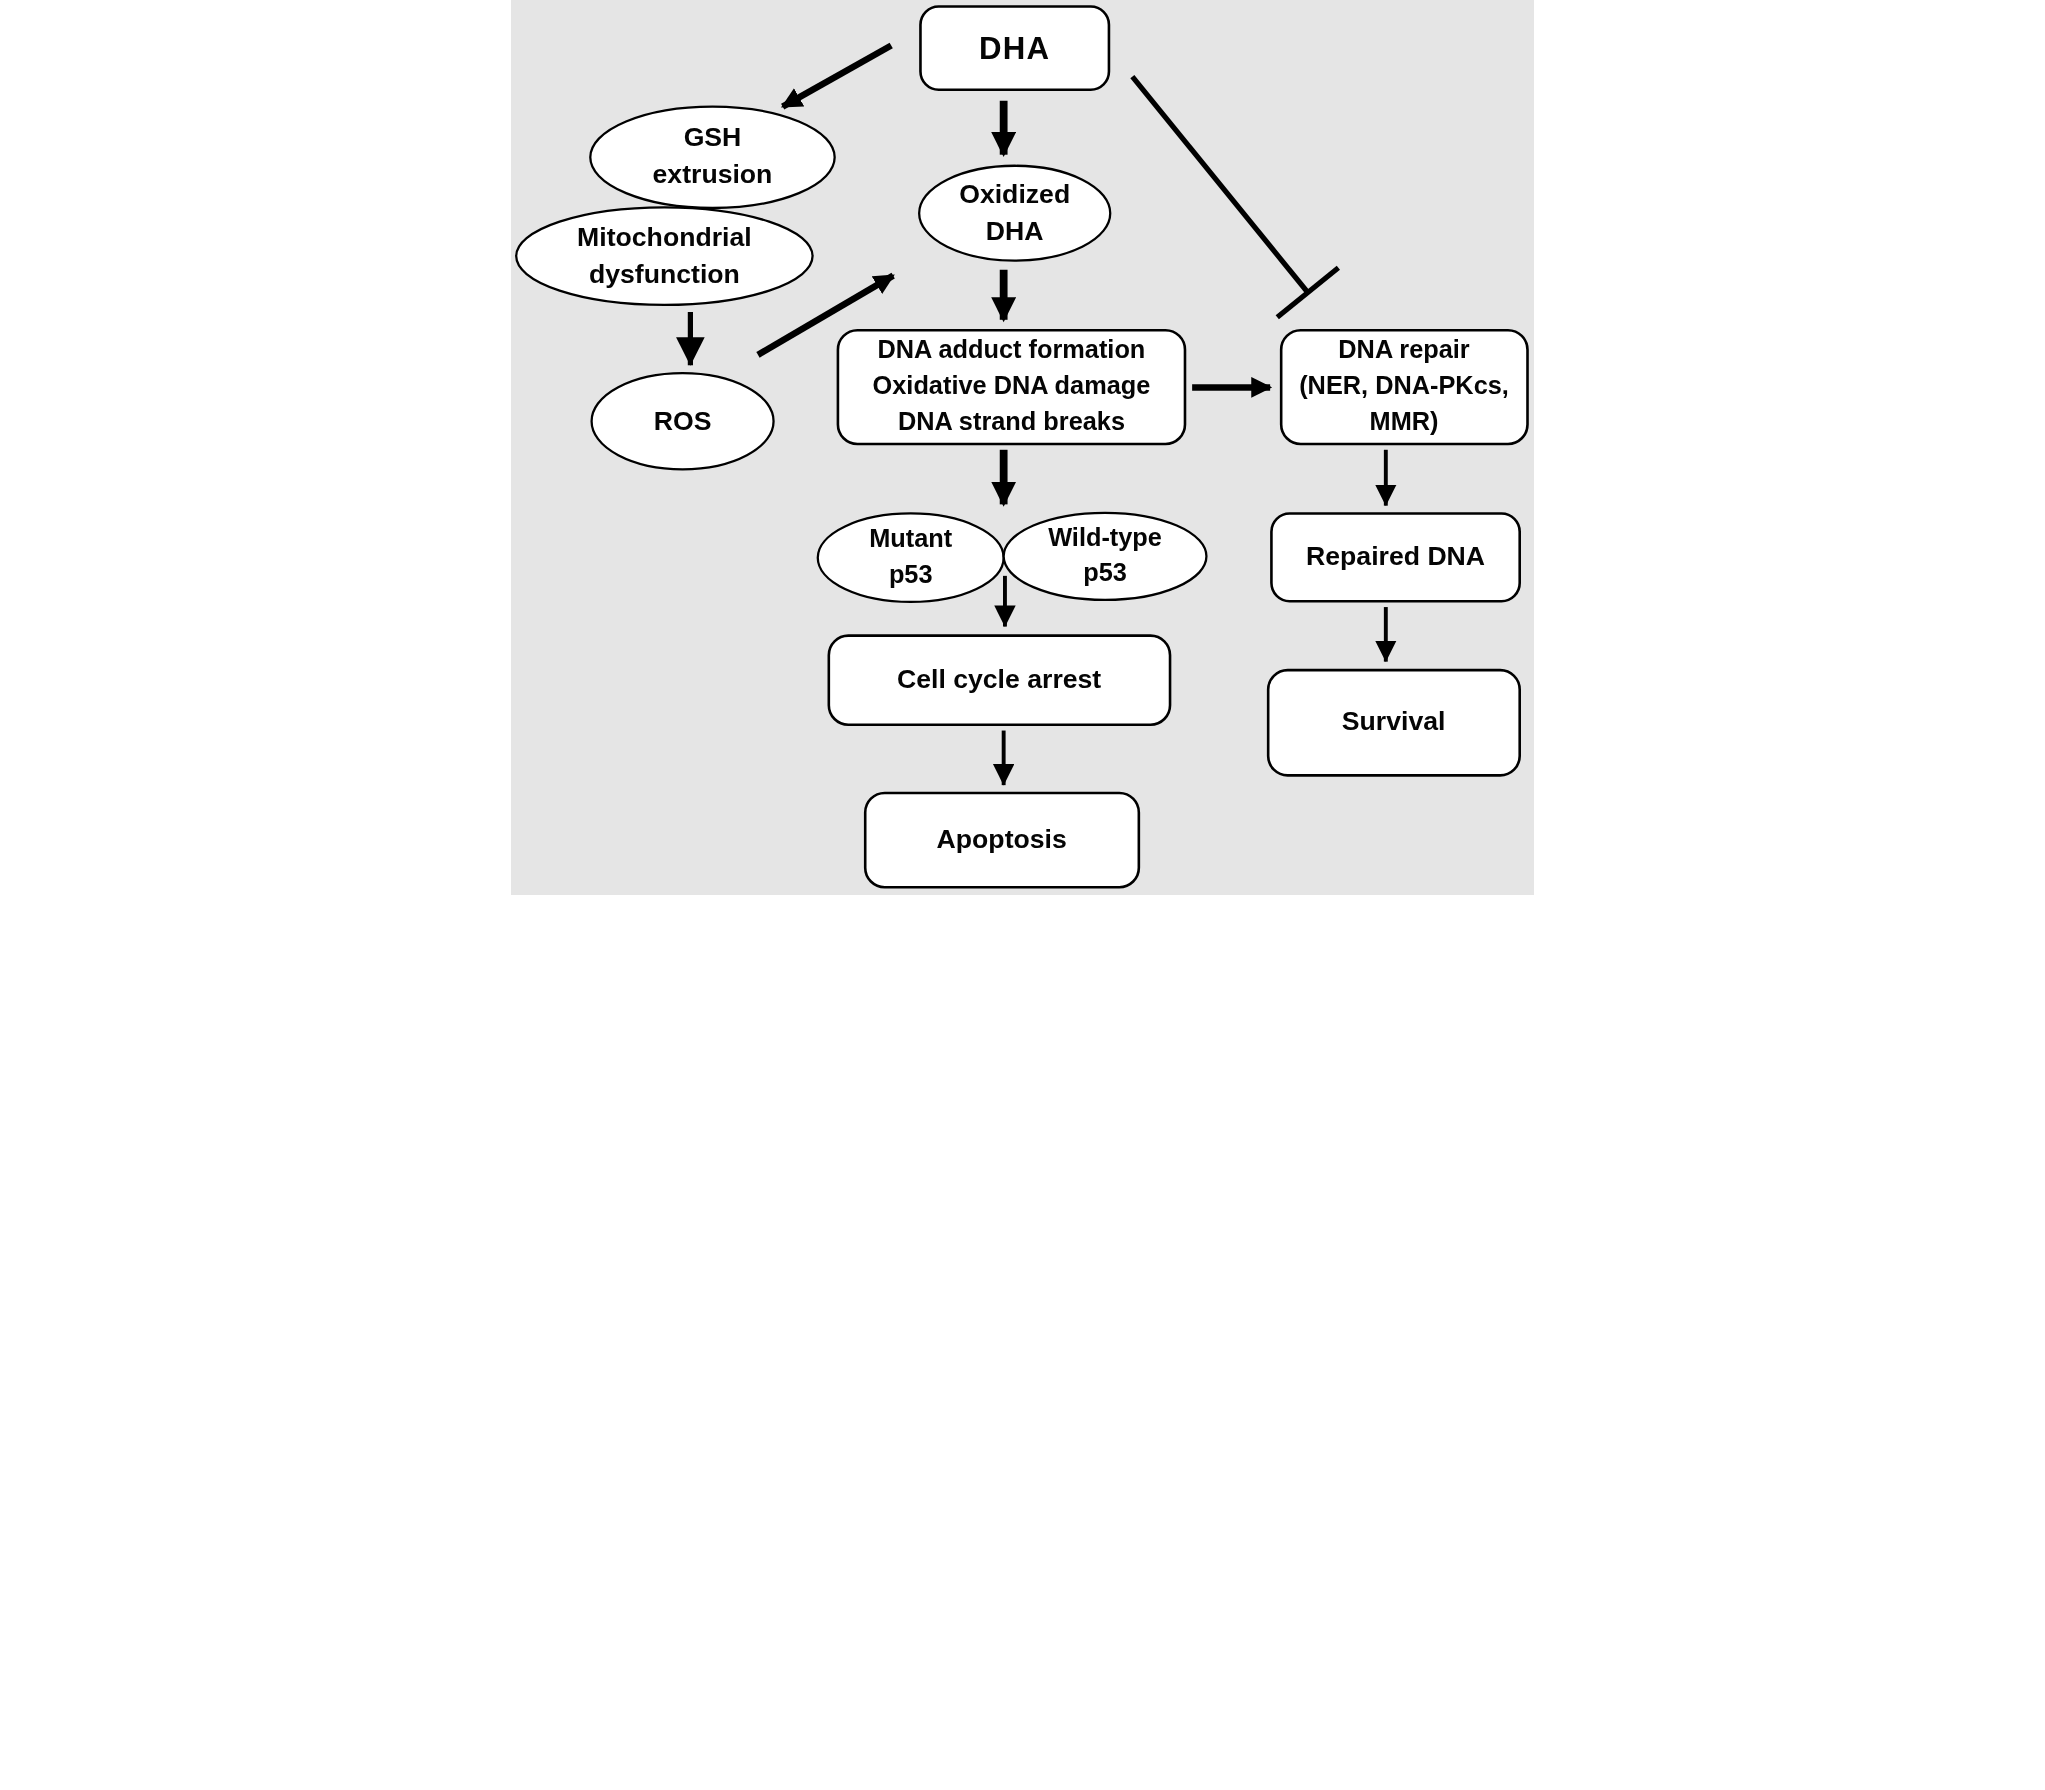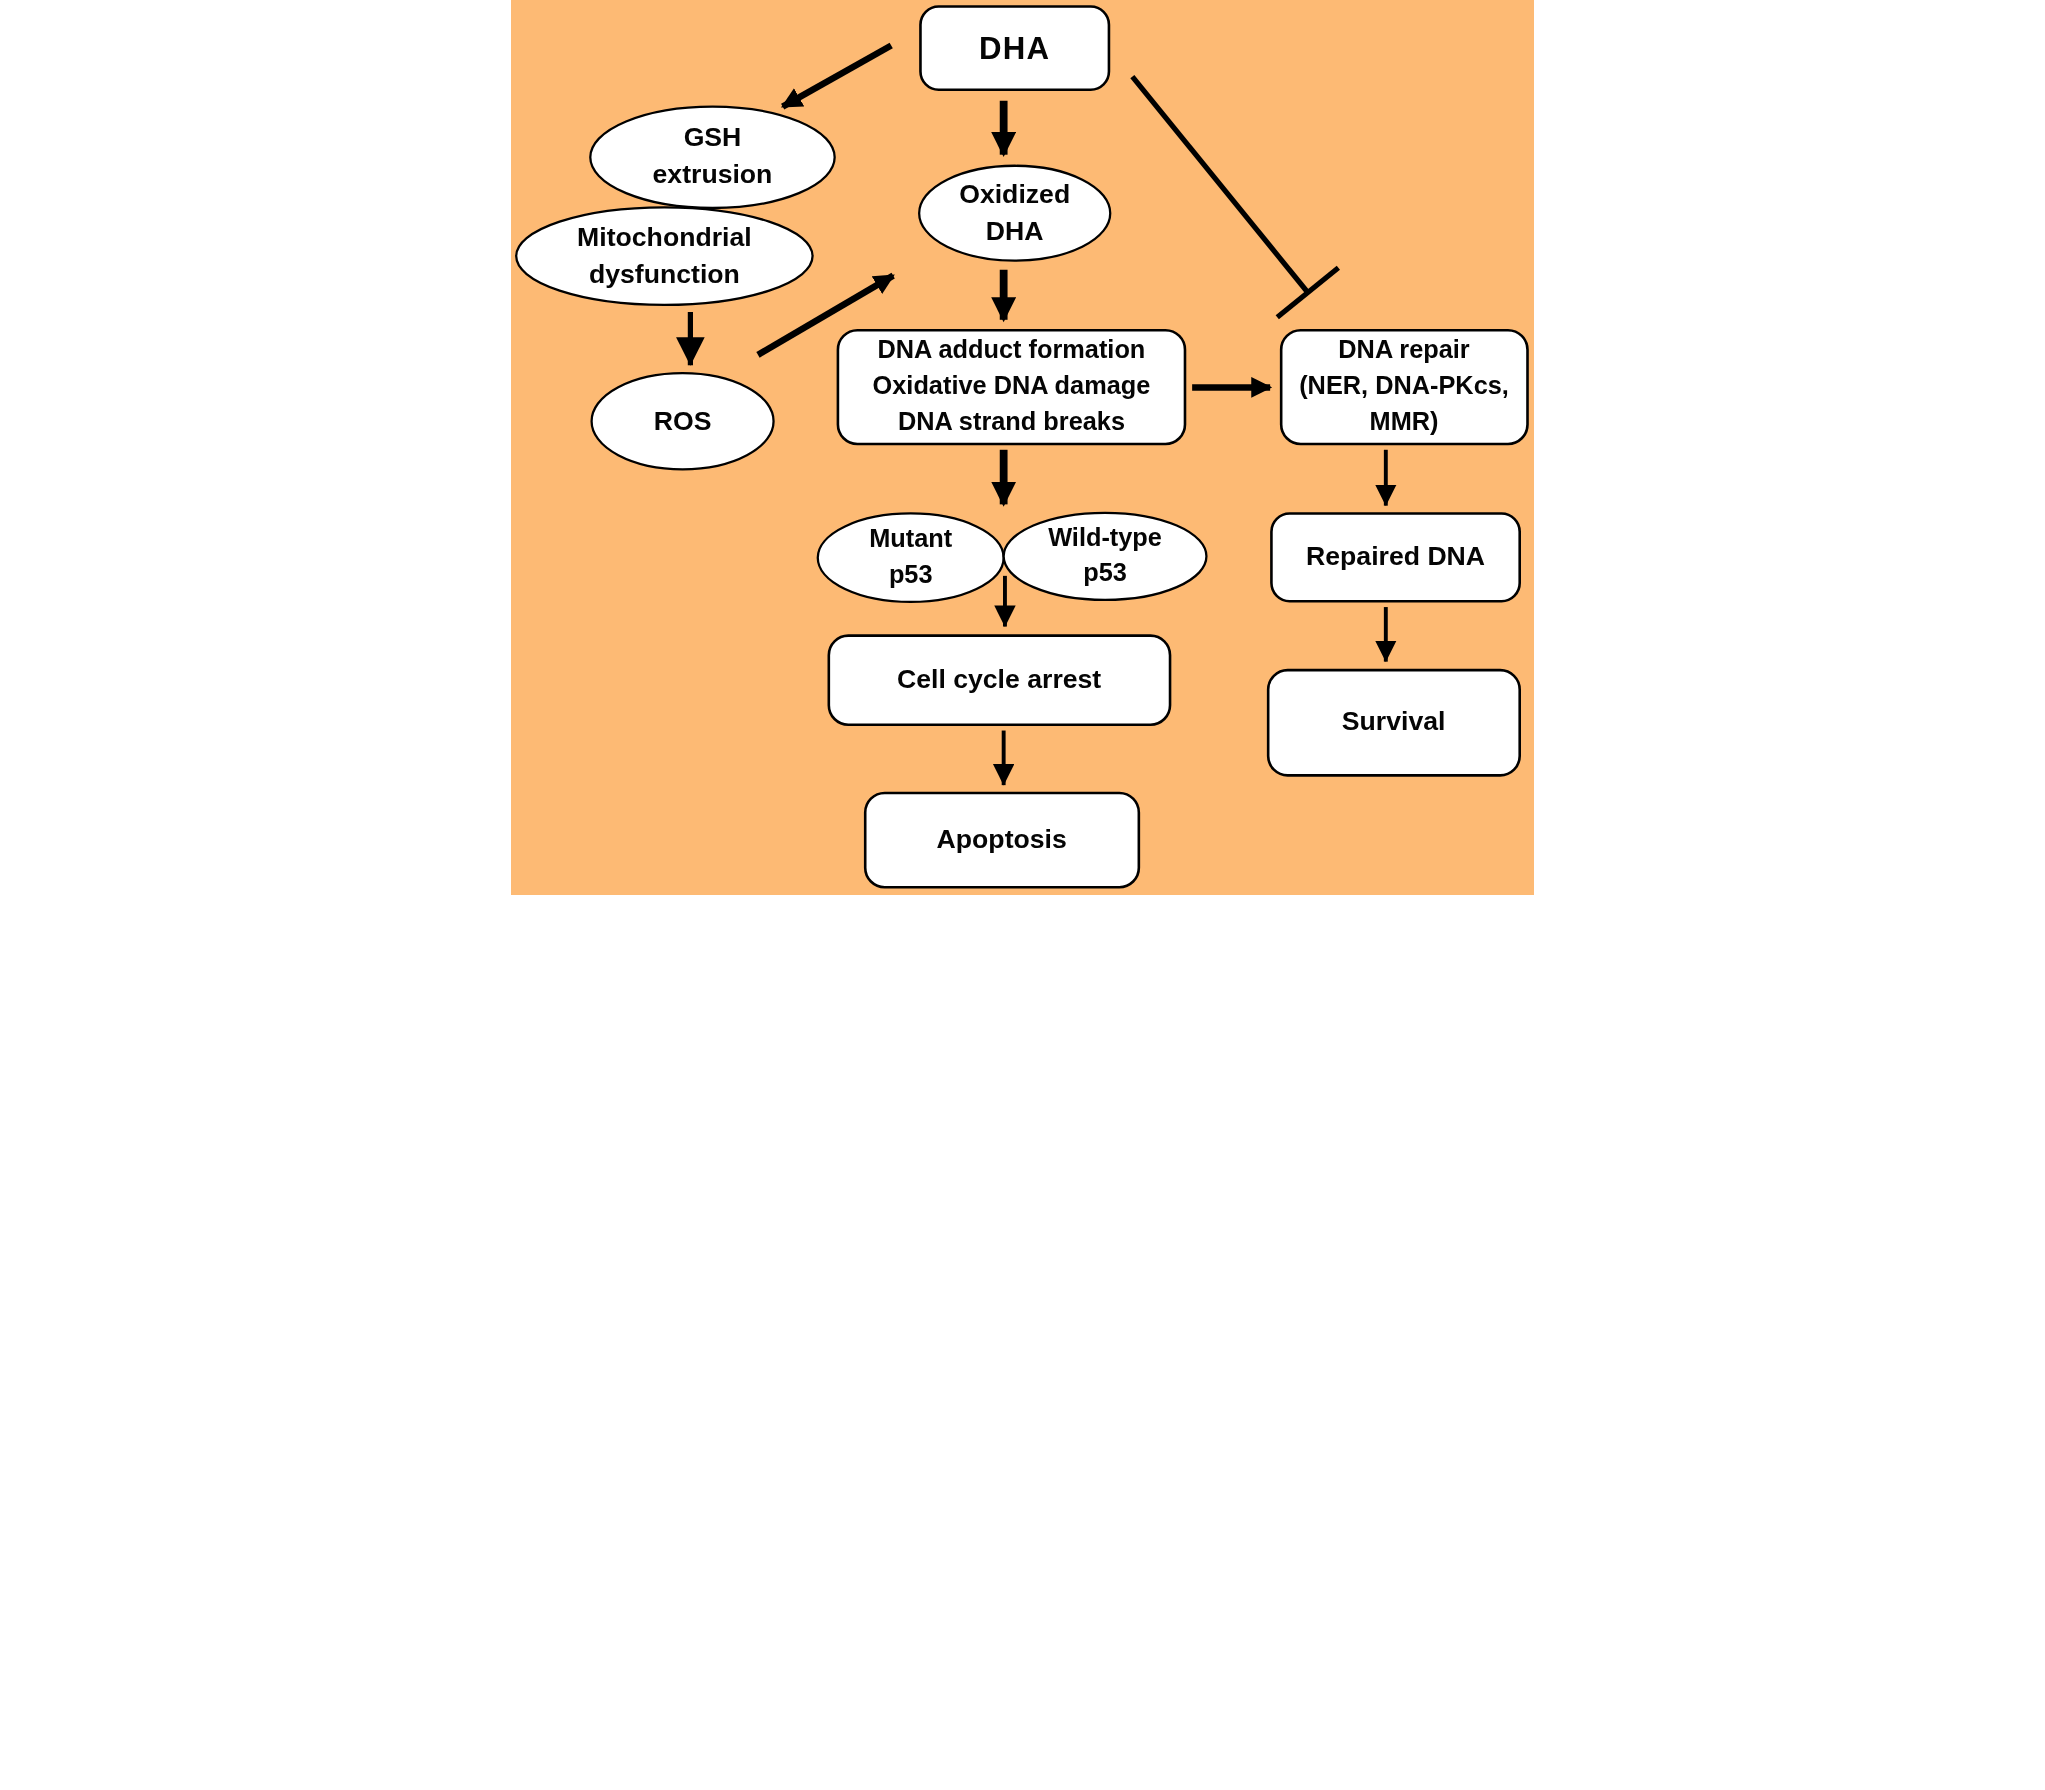--- a/index.html
+++ b/index.html
@@ -3,21 +3,21 @@
 <meta charset="utf-8">
 <style>
   html, body {
     margin: 0;
     padding: 0;
     background: #ffffff;
   }
   .page {
     width: 1023px;
     margin: 0 auto;
-    background: #fdba74;
+    background: #e5e5e5;
   }
   svg {
     display: block;
     width: 1023px;
     height: 895px;
     font-family: "Liberation Sans", "DejaVu Sans", sans-serif;
   }
   .node-shape {
     fill: #ffffff;
     stroke: #000000;

